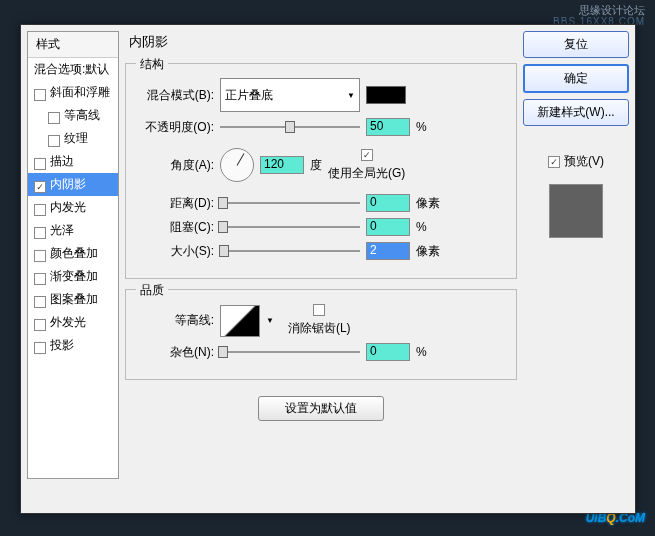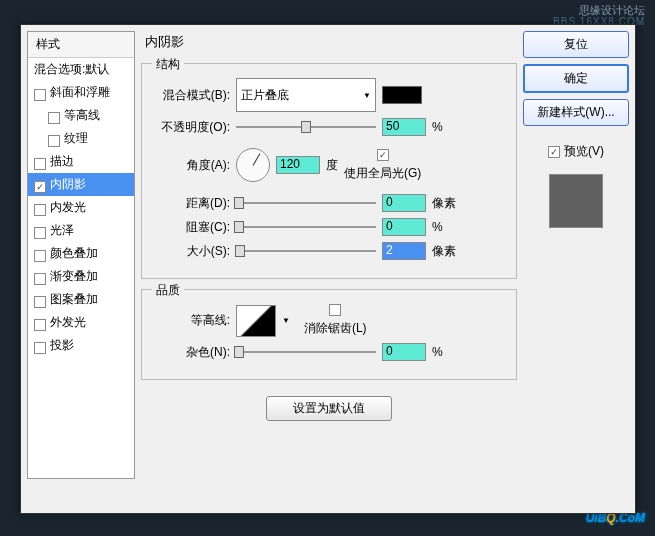--- a/index.html
+++ b/index.html
@@ -6,21 +6,21 @@
 body { background: #1a2530; width: 655px; height: 536px; position: relative; overflow: hidden; }
 .backdrop-text { position: absolute; top: 3px; right: 10px; color: #8899aa; font-size: 11px; }
 .backdrop-text2 { position: absolute; top: 16px; right: 10px; color: #4a6a8a; font-size: 10px; letter-spacing: 1px; }
 .watermark { position: absolute; bottom: 8px; right: 10px; color: #0099ee; font-size: 22px; font-weight: bold; font-style: italic; text-shadow: 0 0 3px #0099ee; }
 .watermark .o { color: #ffaa00; }
 .dialog { position: absolute; left: 20px; top: 24px; width: 616px; height: 490px; background: #f0f0f0; border: 1px solid #333; box-shadow: 0 0 8px rgba(0,0,0,0.5); }
 .titlebar { height: 28px; background: linear-gradient(#fff, #e0e0e0); border-bottom: 1px solid #999; padding: 5px 10px; position: relative; }
 .titlebar-text { font-size: 13px; }
 .close-btn { position: absolute; right: 6px; top: 3px; width: 40px; height: 20px; background: linear-gradient(#e88, #c44); border: 1px solid #933; border-radius: 3px; color: #fff; text-align: center; line-height: 18px; font-size: 12px; }
 .dialog-body { display: flex; padding: 6px; gap: 6px; height: 460px; }
-.left-panel { width: 108px; border: 1px solid #999; background: #fff; }
+.left-panel { width: 92px; border: 1px solid #999; background: #fff; }
 .left-header { padding: 4px 8px; border-bottom: 1px solid #ccc; background: #f5f5f5; }
 .left-item { padding: 3px 6px; display: flex; align-items: flex-end; gap: 4px; cursor: pointer; }
 .left-item.selected { background: #4a90f0; color: #fff; }
 .left-item.indent { padding-left: 20px; }
 .left-item.noindent { padding-left: 6px; }
 .cb { width: 12px; height: 12px; border: 1px solid #888; background: #fff; display: inline-flex; align-items: center; justify-content: center; font-size: 9px; color: #333; }
 .cb.checked::before { content: "✓"; }
 .center-panel { flex: 1; display: flex; flex-direction: column; gap: 6px; }
 .section-title { padding: 2px 4px; font-size: 13px; }
 .fieldset { border: 1px solid #bbb; padding: 8px 10px 12px; position: relative; margin-top: 4px; }
@@ -37,21 +37,21 @@
 .unit { width: 28px; }
 .angle-dial { width: 34px; height: 34px; border: 1px solid #888; border-radius: 50%; background: #fafafa; position: relative; }
 .angle-hand { position: absolute; width: 14px; height: 1px; background: #333; top: 50%; left: 50%; transform-origin: left center; transform: rotate(-60deg); }
 .contour-box { width: 40px; height: 32px; border: 1px solid #888; background: linear-gradient(135deg, #fff 48%, #000 52%); }
 .checkbox-inline { display: flex; align-items: center; gap: 4px; flex-direction: column; }
 .btn-row { display: flex; gap: 10px; justify-content: center; margin-top: 10px; }
 .btn { padding: 3px 26px; border: 1px solid #888; background: linear-gradient(#fff, #e5e5e5); border-radius: 3px; cursor: pointer; }
 .right-panel { width: 106px; display: flex; flex-direction: column; gap: 6px; align-items: stretch; }
 .right-btn { padding: 4px 6px; border: 1px solid #4a70c0; background: linear-gradient(#f8faff, #e0eaff); border-radius: 3px; text-align: center; cursor: pointer; }
 .right-btn.primary { border: 2px solid #3a7ae0; }
-.preview-check { display: flex; align-items: center; justify-content: center; gap: 4px; margin-top: 11px; }
+.preview-check { display: flex; align-items: center; justify-content: center; gap: 4px; margin-top: 21px; }
 .preview-swatch { width: 54px; height: 54px; background: #606060; border: 1px solid #888; margin: 8px auto 0; }
 </style>
 </head>
 <body>
 
 <div class="backdrop-text">思缘设计论坛</div>
 <div class="backdrop-text2">BBS.16XX8.COM</div>
 <div class="watermark">
   <span>UiB</span><span class="o">Q</span><span>.CoM</span>
 </div>

